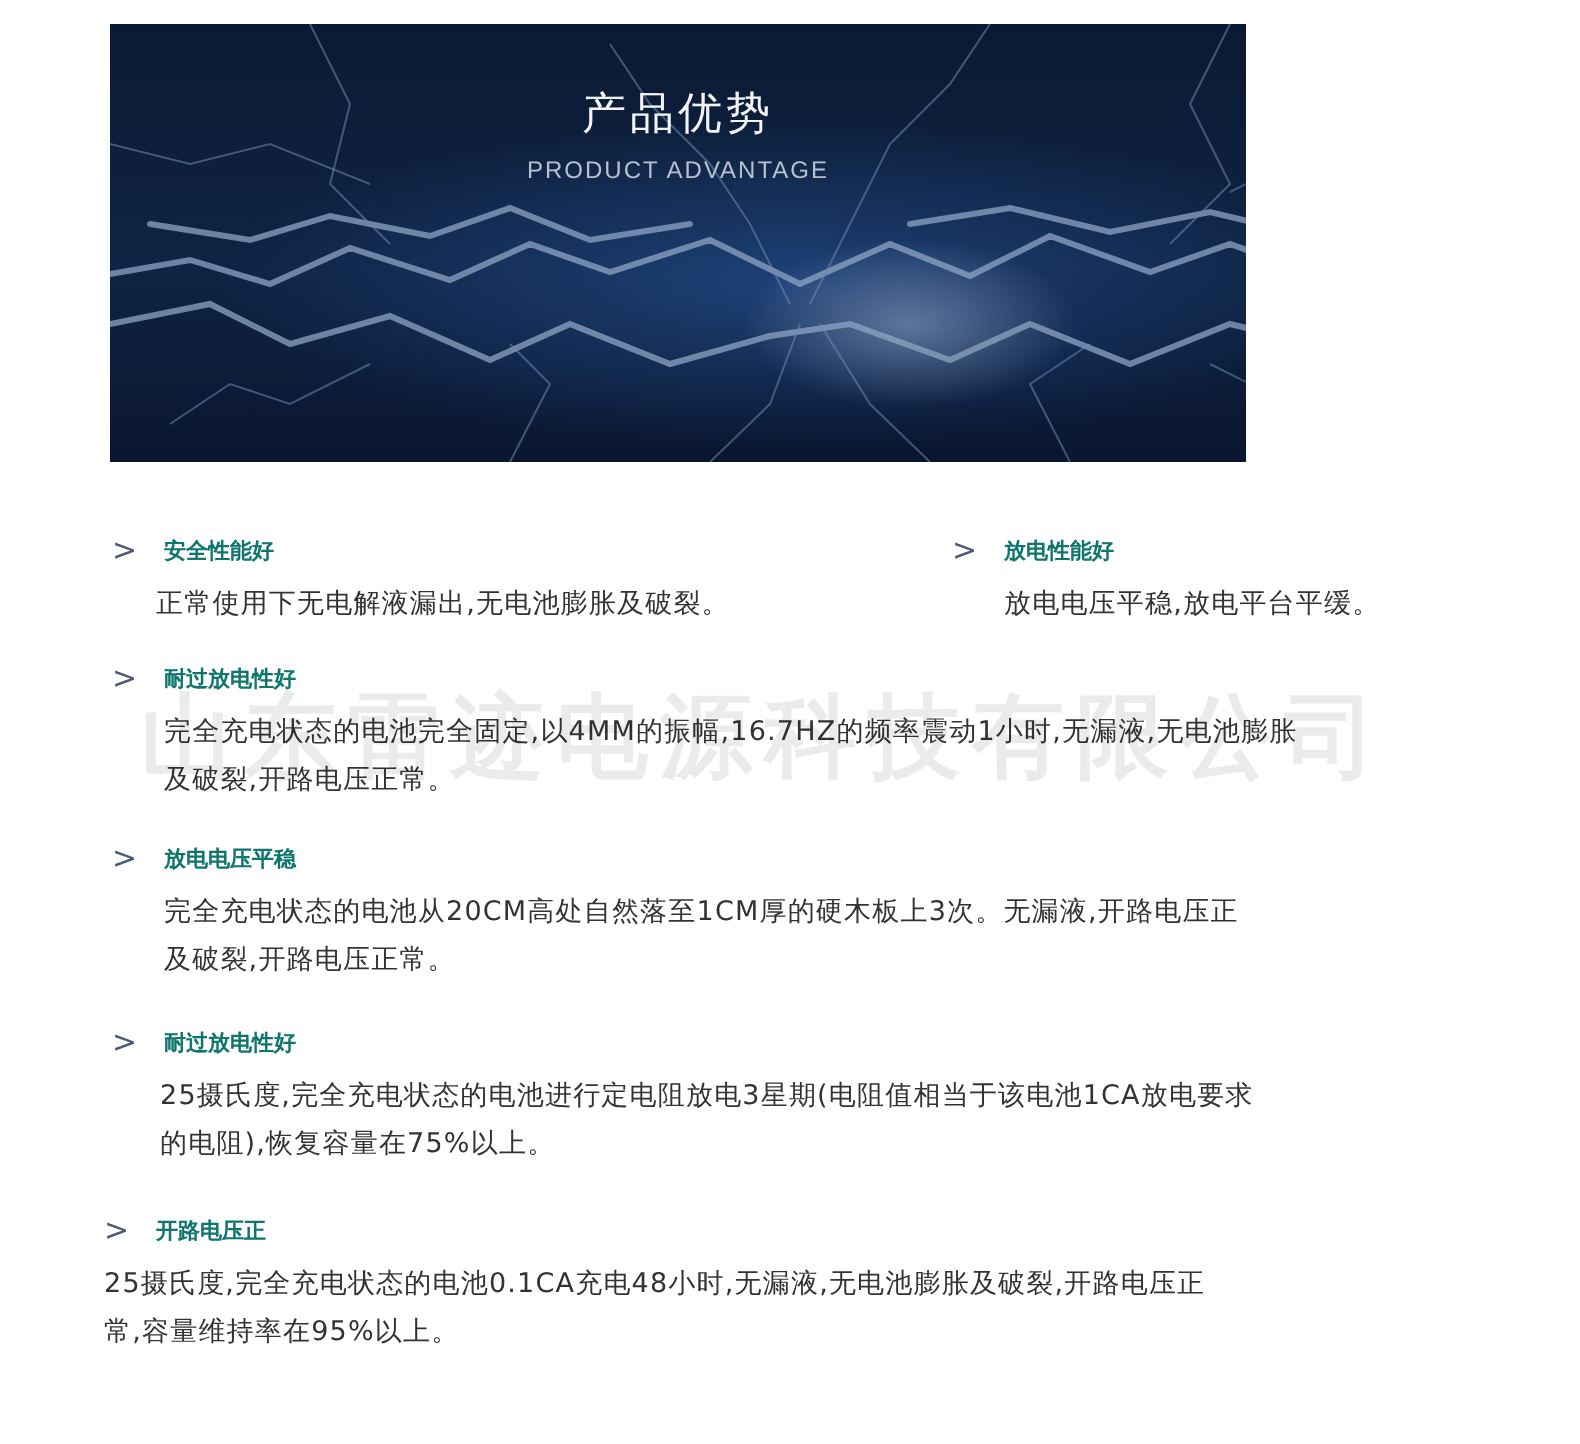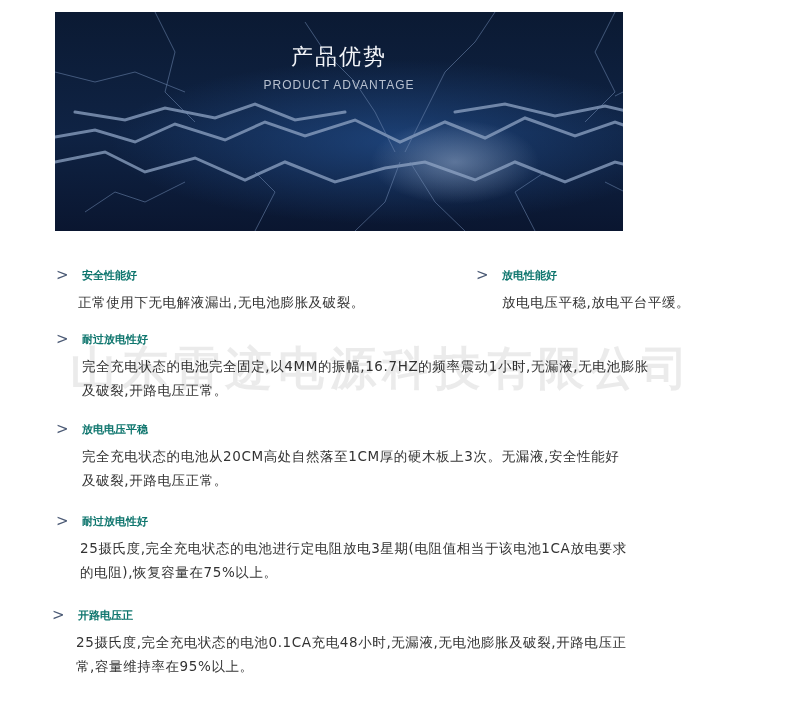--- a/index.html
+++ b/index.html
@@ -99,40 +99,40 @@
     <span>及破裂,开路电压正常。</span>
   </p>
 </div>
 
 <div class="item" style="left:56px; top:418px; width:700px;">
   <div class="head">
     <span class="chev">&gt;</span>
     <h3>放电电压平稳</h3>
   </div>
   <p style="margin-left:26px;">
-    <span>完全充电状态的电池从20CM高处自然落至1CM厚的硬木板上3次。无漏液,安全性能好</span><br>
+    <span>完全充电状态的电池从20CM高处自然落至1CM厚的硬木板上3次。无漏液,开路电压正</span><br>
     <span>及破裂,开路电压正常。</span>
   </p>
 </div>
 
 <div class="item" style="left:56px; top:510px; width:710px;">
   <div class="head">
     <span class="chev">&gt;</span>
     <h3>耐过放电性好</h3>
   </div>
   <p style="margin-left:24px;">
     <span>25摄氏度,完全充电状态的电池进行定电阻放电3星期(电阻值相当于该电池1CA放电要求</span><br>
     <span>的电阻),恢复容量在75%以上。</span>
   </p>
 </div>
 
 <div class="item" style="left:52px; top:604px; width:720px;">
   <div class="head">
     <span class="chev">&gt;</span>
     <h3>开路电压正</h3>
   </div>
-  <p style="margin-left:24px;">
+  <p style="">
     <span>25摄氏度,完全充电状态的电池0.1CA充电48小时,无漏液,无电池膨胀及破裂,开路电压正</span><br>
     <span>常,容量维持率在95%以上。</span>
   </p>
 </div>
 
 <div class="watermark">山东雷迹电源科技有限公司</div>
 
 </body></html>

